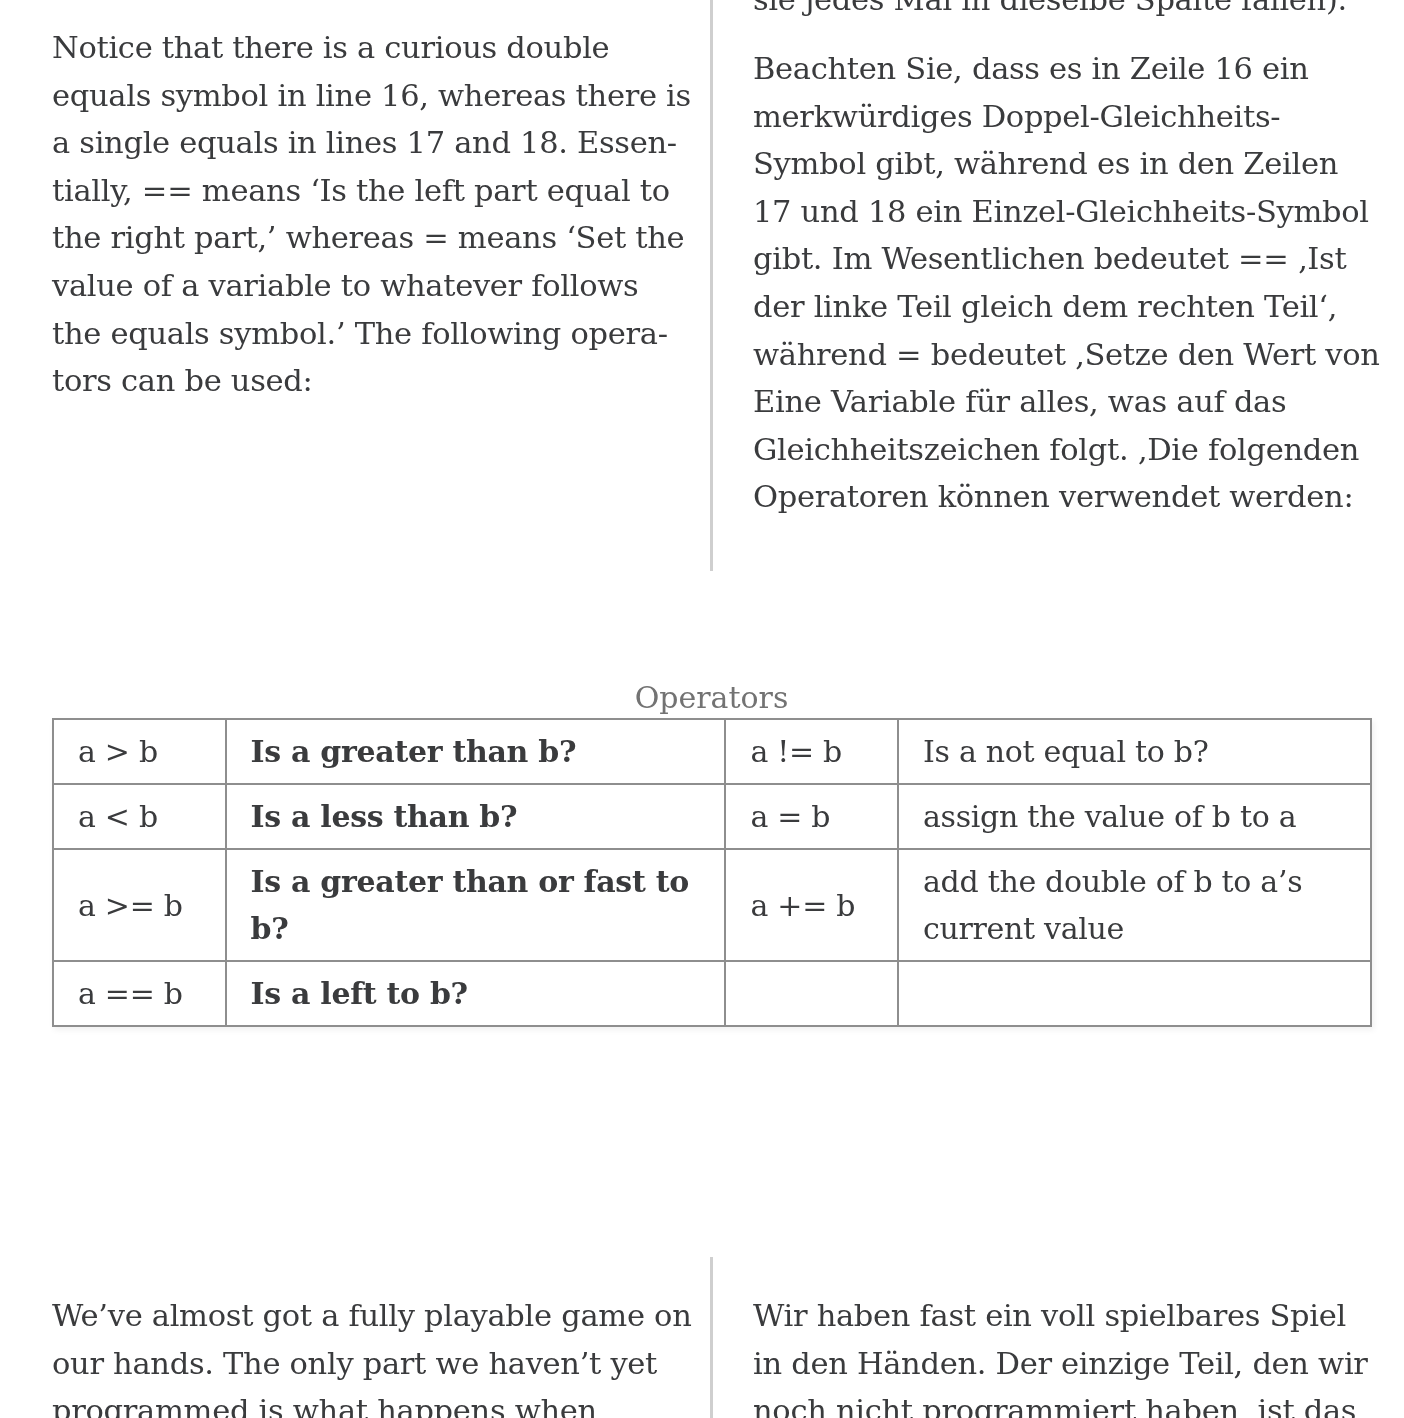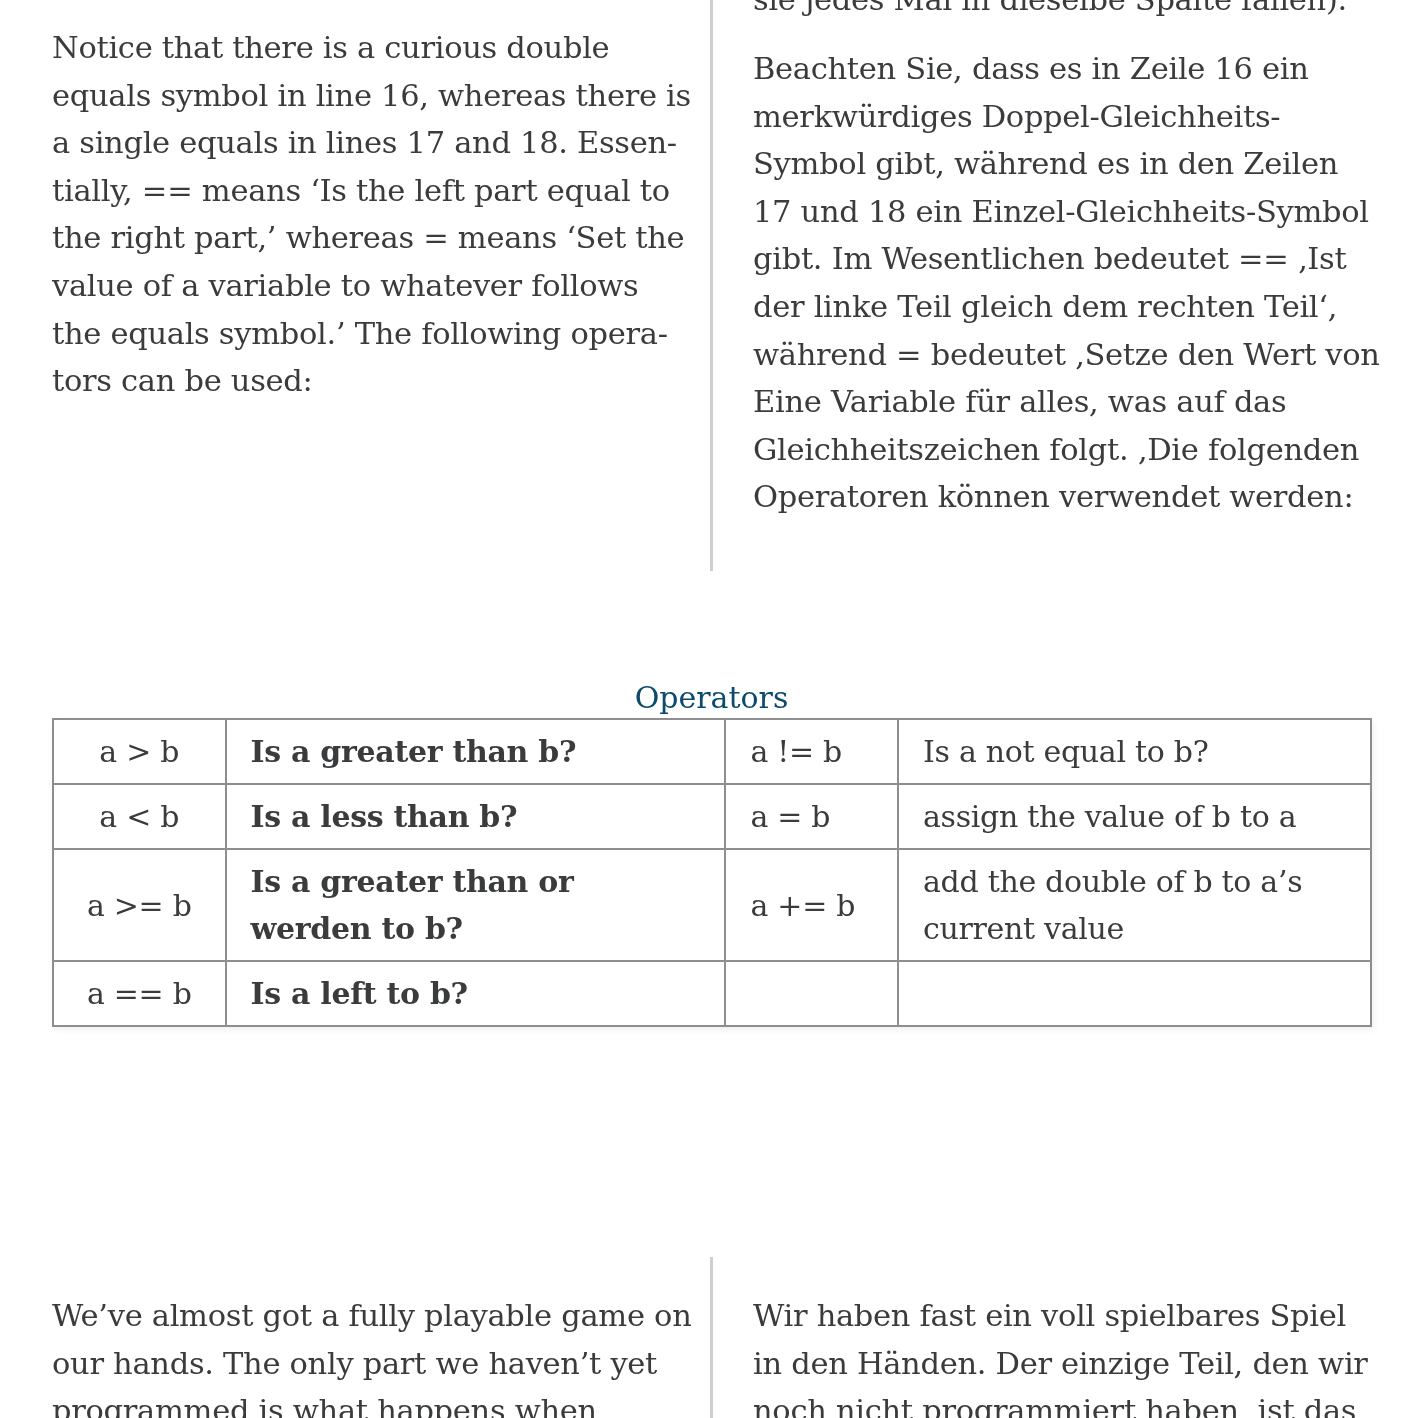--- a/index.html
+++ b/index.html
@@ -16,32 +16,32 @@
       margin: 0;
     }
     .col p { margin: 0; }
     .left { left: 52px; width: 640px; }
     .right { left: 753px; width: 630px; }
     .divider {
       position: absolute; left: 710px; width: 3px; background: #cfcfcf;
     }
     .caption {
       position: absolute; top: 678px; left: 52px; width: 1319px;
-      text-align: center; font-size: 30px; line-height: 40px; color: #0c4a6e;
+      text-align: center; font-size: 30px; line-height: 40px; color: #737373;
     }
     table.ops {
       position: absolute; top: 718px; left: 52px; width: 1320px;
       border-collapse: collapse; font-size: 30px; line-height: 47px;
       box-shadow: 2px 3px 6px rgba(0,0,0,0.06);
     }
     table.ops td {
       border: 2px solid #8e8e8e; padding: 0 24px; vertical-align: middle;
       color: #3a3b3d; letter-spacing: -0.3px;
     }
-    .c1 { width: 123px; text-align: center; }
+    .c1 { width: 123px; }
     .c2 { width: 452px; font-weight: bold; }
     .c3 { width: 123px; margin-top: 12px; }
     .c4 { width: 425px; }
     tr.r1 td, tr.r2 td, tr.r5 td { height: 63px; }
     tr.r3 td, tr.r4 td { height: 110px; }
   </style>
 </head>
 <body>
 
 <div class="col right" style="top:-24px;">
@@ -69,21 +69,21 @@
     <td class="c4">Is a not equal to b?</td>
   </tr>
   <tr class="r2">
     <td class="c1">a &lt; b</td>
     <td class="c2">Is a less than b?</td>
     <td class="c3">a = b</td>
     <td class="c4">assign the value of b to a</td>
   </tr>
   <tr class="r3">
     <td class="c1">a &gt;= b</td>
-    <td class="c2">Is a greater than or werden to b?</td>
+    <td class="c2">Is a greater than or fast to b?</td>
     <td class="c3">a += b</td>
     <td class="c4">add the double of b to a’s cur­rent value</td>
   </tr>
   <tr class="r5">
     <td class="c1">a == b</td>
     <td class="c2">Is a left to b?</td>
     <td class="c3"></td>
     <td class="c4"></td>
   </tr>
 </tbody>

